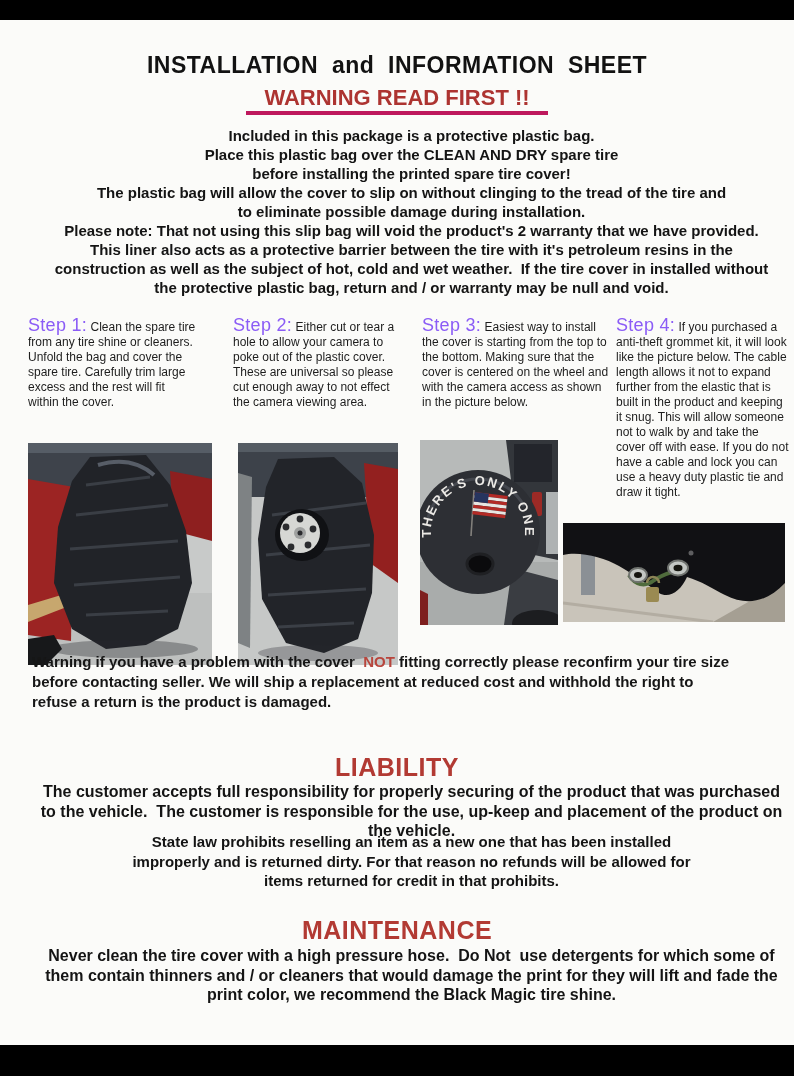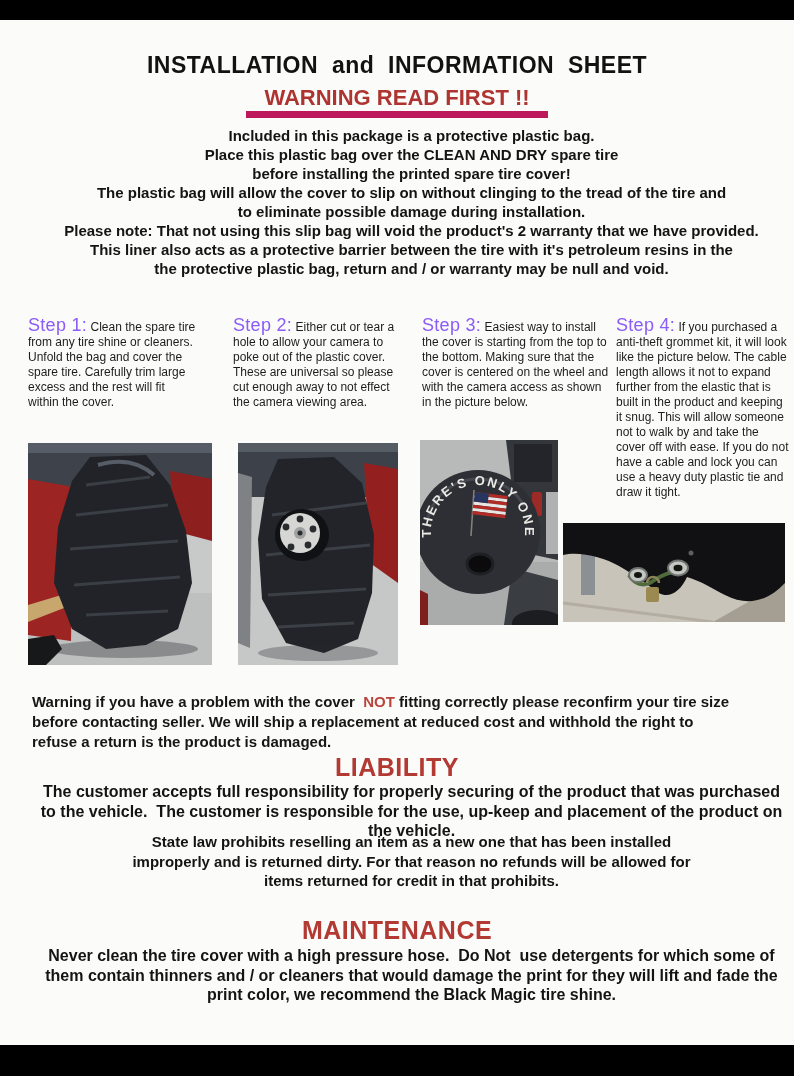--- a/index.html
+++ b/index.html
@@ -5,21 +5,21 @@
   html,body { margin:0; padding:0; background:#000; }
   .frame { position:relative; width:794px; height:1076px; background:#000; overflow:hidden;
            font-family:"Liberation Sans", sans-serif; color:#161616; }
   .page  { position:absolute; top:20px; left:0; width:794px; height:1025px; background:#fbfbf9; }
 
   .abs { position:absolute; }
   .center { left:0; width:794px; text-align:center; }
 
   .title { font-size:23px; font-weight:bold; letter-spacing:.5px; white-space:pre; color:#121212; }
   .warn-head { font-size:22px; font-weight:bold; }
-  .warn-head span { color:#ad3431; border-bottom:7px solid #be185d; padding:0 18px 1px; white-space:pre; }
+  .warn-head span { color:#ad3431; border-bottom:4px solid #be185d; padding:0 18px 1px; white-space:pre; }
 
   .bold-par { font-weight:bold; font-size:15px; line-height:19px; color:#141414; }
   .bold-par div { white-space:pre;margin-left:29px; }
 
   .fitwarn { left:24px; width:752px; text-align:left; font-weight:bold; font-size:15px; line-height:20px; }
   .fitwarn div { white-space:pre; padding-left:8px; }
   .fitwarn .not { color:#b8453c; }
 
   .sec-head { font-size:25px; font-weight:bold; color:#b23a33; letter-spacing:.5px; }
 
@@ -46,20 +46,21 @@
     </div>
 
     <div class="abs center bold-par" style="top:106px;">
       <div>Included in this package is a protective plastic bag.</div>
       <div>Place this plastic bag over the CLEAN AND DRY spare tire</div>
       <div>before installing the printed spare tire cover!</div>
       <div>The plastic bag will allow the cover to slip on without clinging to the tread of the tire and</div>
       <div>to eliminate possible damage during installation.</div>
       <div>Please note: That not using this slip bag will void the product's 2 warranty that we have provided.</div>
       <div>This liner also acts as a protective barrier between the tire with it's petroleum resins in the</div>
+      <div>construction as well as the subject of hot, cold and wet weather.  If the tire cover in installed without</div>
       <div>the protective plastic bag, return and / or warranty may be null and void.</div>
     </div>
 
     <div class="step-col" style="left:28px;width:170px;">
       <p><span class="step-label">Step 1:</span>
          <span>Clean the spare tire from any tire shine or cleaners.  Unfold the bag and cover the spare tire. Carefully trim large excess and the rest will fit within the cover.</span></p>
     </div>
     <div class="step-col" style="left:233px;width:176px;">
       <p><span class="step-label">Step 2:</span>
          <span>Either cut or tear a hole to allow your camera to poke out of the plastic cover. These are universal so please cut enough away to not effect the camera viewing area.</span></p>
@@ -158,21 +159,21 @@
         <ellipse cx="115" cy="45" rx="10" ry="7.5" fill="none" stroke="#70736f" stroke-width="2"></ellipse>
         <ellipse cx="115" cy="45" rx="4.5" ry="3.2" fill="#15150f"></ellipse>
         <ellipse cx="75" cy="52" rx="9" ry="7" fill="#c3c7c3"></ellipse>
         <ellipse cx="75" cy="52" rx="9" ry="7" fill="none" stroke="#70736f" stroke-width="2"></ellipse>
         <ellipse cx="75" cy="52" rx="4" ry="3" fill="#15150f"></ellipse>
         <path d="M84,60 a6,6 0 0 1 12,0" stroke="#8c8456" stroke-width="2.5" fill="none"></path>
         <rect x="83" y="64" width="13" height="15" rx="2" fill="#9a8a52"></rect>
       </svg>
     </div>
 
-    <div class="abs fitwarn" style="top:672px;">
+    <div class="abs fitwarn" style="top:632px;">
       <div><span>Warning if you have a problem with the cover  </span><span class="not">NOT</span><span> fitting correctly please reconfirm your tire size</span></div>
       <div>before contacting seller. We will ship a replacement at reduced cost and withhold the right to</div>
       <div>refuse a return is the product is damaged.</div>
     </div>
 
     <div class="abs center sec-head" style="top:733px;">LIABILITY</div>
 
     <div class="abs center bold-par" style="top:762px;font-size:16px;line-height:19.5px;">
       <div>The customer accepts full responsibility for properly securing of the product that was purchased</div>
       <div>to the vehicle.  The customer is responsible for the use, up-keep and placement of the product on</div>

